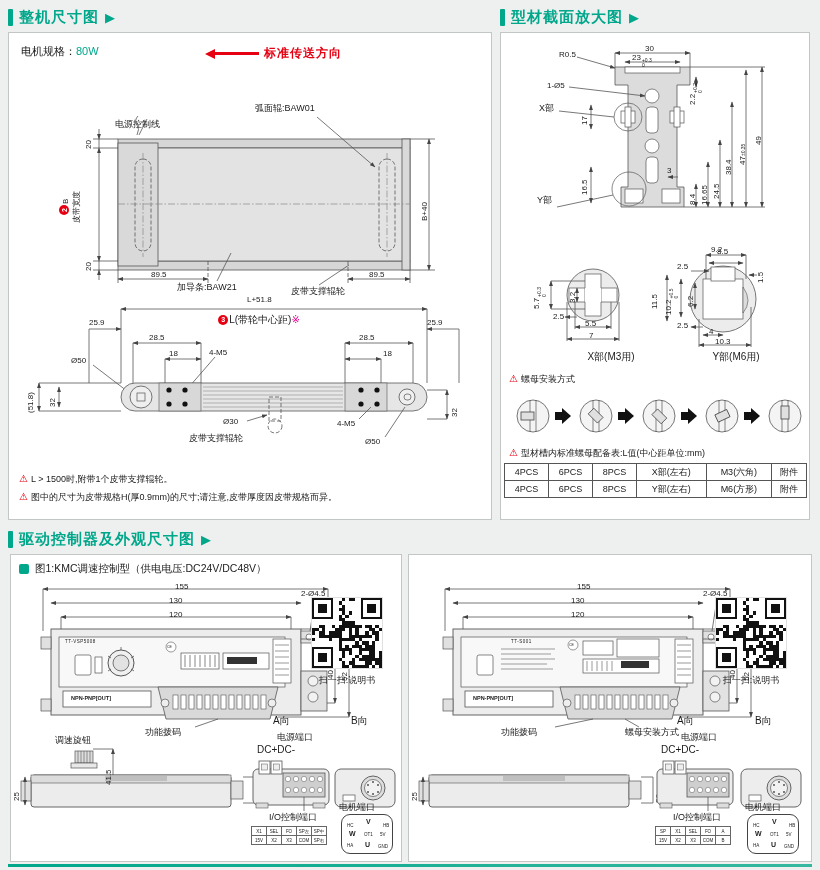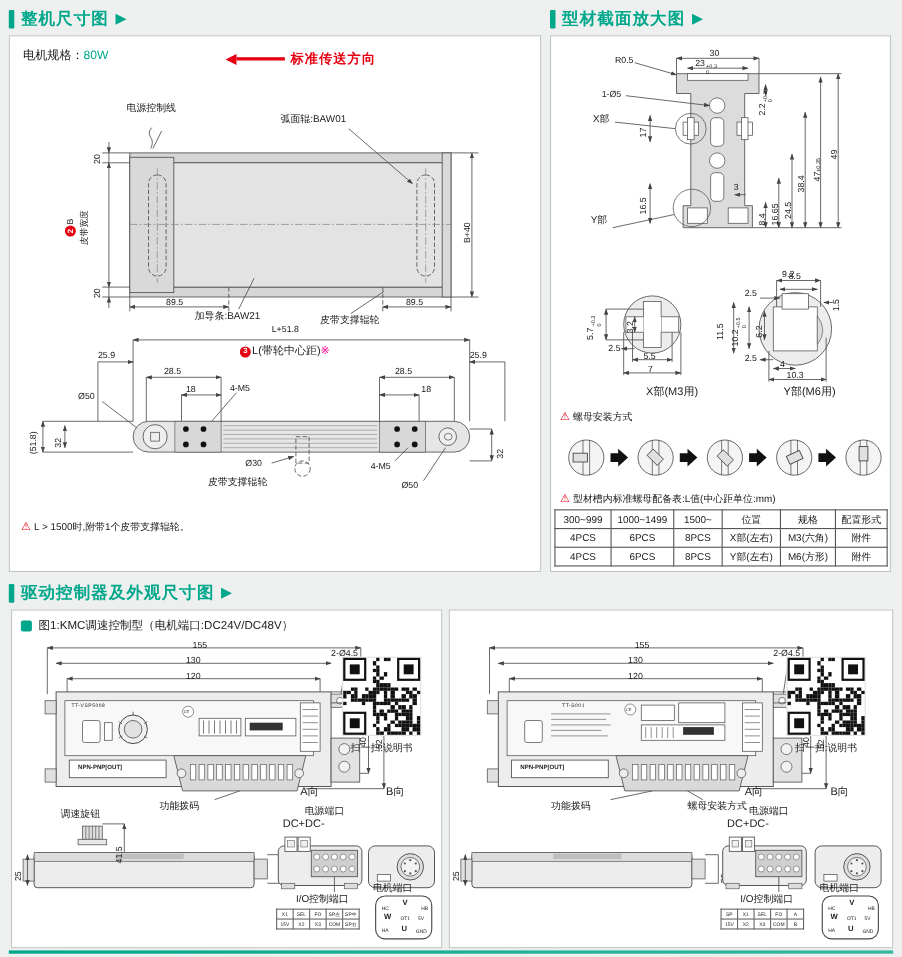--- a/index.html
+++ b/index.html
@@ -104,21 +104,21 @@
             <line x1="189" y1="188" x2="189" y2="210" class="dd"></line>
         <line x1="99" y1="206" x2="189" y2="206" class="dl" marker-start="url(#arr)" marker-end="url(#arr)"></line>
         <line x1="329" y1="188" x2="329" y2="210" class="dd"></line>
             <line x1="391" y1="197" x2="391" y2="210" class="dl"></line>
         <line x1="329" y1="206" x2="391" y2="206" class="dl" marker-start="url(#arr)" marker-end="url(#arr)"></line>
 
         <line x1="391" y1="66" x2="416" y2="66" class="dl"></line>
             <line x1="391" y1="197" x2="416" y2="197" class="dl"></line>
         <line x1="410" y1="66" x2="410" y2="197" class="dl" marker-start="url(#arr)" marker-end="url(#arr)"></line>
       </svg>
-      <span class="lbl" style="left:96px;top:20px">电源控制线</span>
+      <span class="lbl" style="left:96px;top:46px">电源控制线</span>
       <span class="lbl" style="left:236px;top:30px">弧面辊:BAW01</span>
       <span class="rot" style="left:66px;top:76px">20</span>
       <span class="rot" style="left:40px;top:142px"><span class="cnum">2</span><span>B</span></span>
       <span class="rot" style="left:54px;top:150px">皮带宽度</span>
       <span class="rot" style="left:66px;top:198px">20</span>
       <span class="lbl s8" style="left:132px;top:197px">89.5</span>
       <span class="lbl s8" style="left:350px;top:197px">89.5</span>
       <span class="rot" style="left:402px;top:148px">B+40</span>
       <span class="lbl" style="left:158px;top:209px">加导条:BAW21</span>
       <span class="lbl" style="left:272px;top:213px">皮带支撑辊轮</span>
@@ -196,20 +196,21 @@
       <span class="rot" style="left:8px;top:118px">(51.8)</span>
       <span class="rot" style="left:30px;top:112px">32</span>
       <span class="rot" style="left:432px;top:122px">32</span>
       <span class="lbl s8" style="left:204px;top:122px">Ø30</span>
       <span class="lbl" style="left:170px;top:138px">皮带支撑辊轮</span>
       <span class="lbl s8" style="left:318px;top:124px">4-M5</span>
       <span class="lbl s8" style="left:346px;top:142px">Ø50</span>
     </div>
 
     <span class="note" style="left:10px;top:440px"><span class="warn">⚠</span><span>L &gt; 1500时,附带1个皮带支撑辊轮。</span></span>
+    <span class="note" style="left:10px;top:458px"><span class="warn">⚠</span><span>图中的尺寸为皮带规格H(厚0.9mm)的尺寸;请注意,皮带厚度因皮带规格而异。</span></span>
   </div>
 </div>
 
 <div class="abs" style="left:500px;top:6px;width:312px;height:516px">
   <div class="panel-title" style="left:0;top:0">
     <span class="tbar"></span>
     <span class="ttl">型材截面放大图</span>
     <span class="tarr">▶</span>
   </div>
   <div class="box" style="left:0;top:26px;width:310px;height:488px">
@@ -383,28 +384,20 @@
           <path d="M109 21 h7 v-4 l9 8 -9 8 v-4 h-7 z"></path>
           <path d="M172 21 h7 v-4 l9 8 -9 8 v-4 h-7 z"></path>
           <path d="M235 21 h7 v-4 l9 8 -9 8 v-4 h-7 z"></path>
         </g>
       </svg>
     </div>
 
     <span class="note s10" style="left:8px;top:414px"><span class="warn">⚠</span><span>型材槽内标准螺母配备表:L值(中心距单位:mm)</span></span>
     <table class="spec" style="left:3px;top:430px;width:303px">
       <tbody>
-            <tr>
-        <td style="width:51px">300~999</td>
-        <td style="width:57px">1000~1499</td>
-        <td style="width:44px">1500~</td>
-        <td style="width:53px">位置</td>
-        <td style="width:50px">规格</td>
-        <td>配置形式</td>
-      </tr>
       <tr>
         <td>4PCS</td>
               <td>6PCS</td>
               <td>8PCS</td>
               <td>X部(左右)</td>
               <td>M3(六角)</td>
               <td>附件</td>
       </tr>
       <tr>
         <td>4PCS</td>
@@ -422,21 +415,21 @@
 <div class="abs" style="left:8px;top:528px;width:804px;height:338px">
   <div class="panel-title" style="left:0;top:0">
     <span class="tbar"></span>
     <span class="ttl">驱动控制器及外观尺寸图</span>
     <span class="tarr">▶</span>
   </div>
 
   <div class="box" style="left:2px;top:26px;width:392px;height:308px">
     <div class="capline" style="left:8px;top:7px">
       <span class="gsq"></span>
-      <span style="font-weight:normal">图1:KMC调速控制型（电机端口:DC24V/DC48V）</span>
+      <span style="font-weight:normal">图1:KMC调速控制型（供电电压:DC24V/DC48V）</span>
     </div>
 
     <div class="draw" style="left:12px;top:26px;width:330px;height:142px">
       <svg width="330" height="142">
         <line x1="20" y1="8" x2="305" y2="8" class="dl" marker-start="url(#arr)" marker-end="url(#arr)"></line>
         <line x1="20" y1="8" x2="20" y2="50" class="dl"></line>
             <line x1="305" y1="8" x2="305" y2="88" class="dl"></line>
         <line x1="28" y1="22" x2="278" y2="22" class="dl" marker-start="url(#arr)" marker-end="url(#arr)"></line>
         <line x1="38" y1="36" x2="268" y2="36" class="dl" marker-start="url(#arr)" marker-end="url(#arr)"></line>
         <line x1="38" y1="36" x2="38" y2="52" class="dl"></line>

